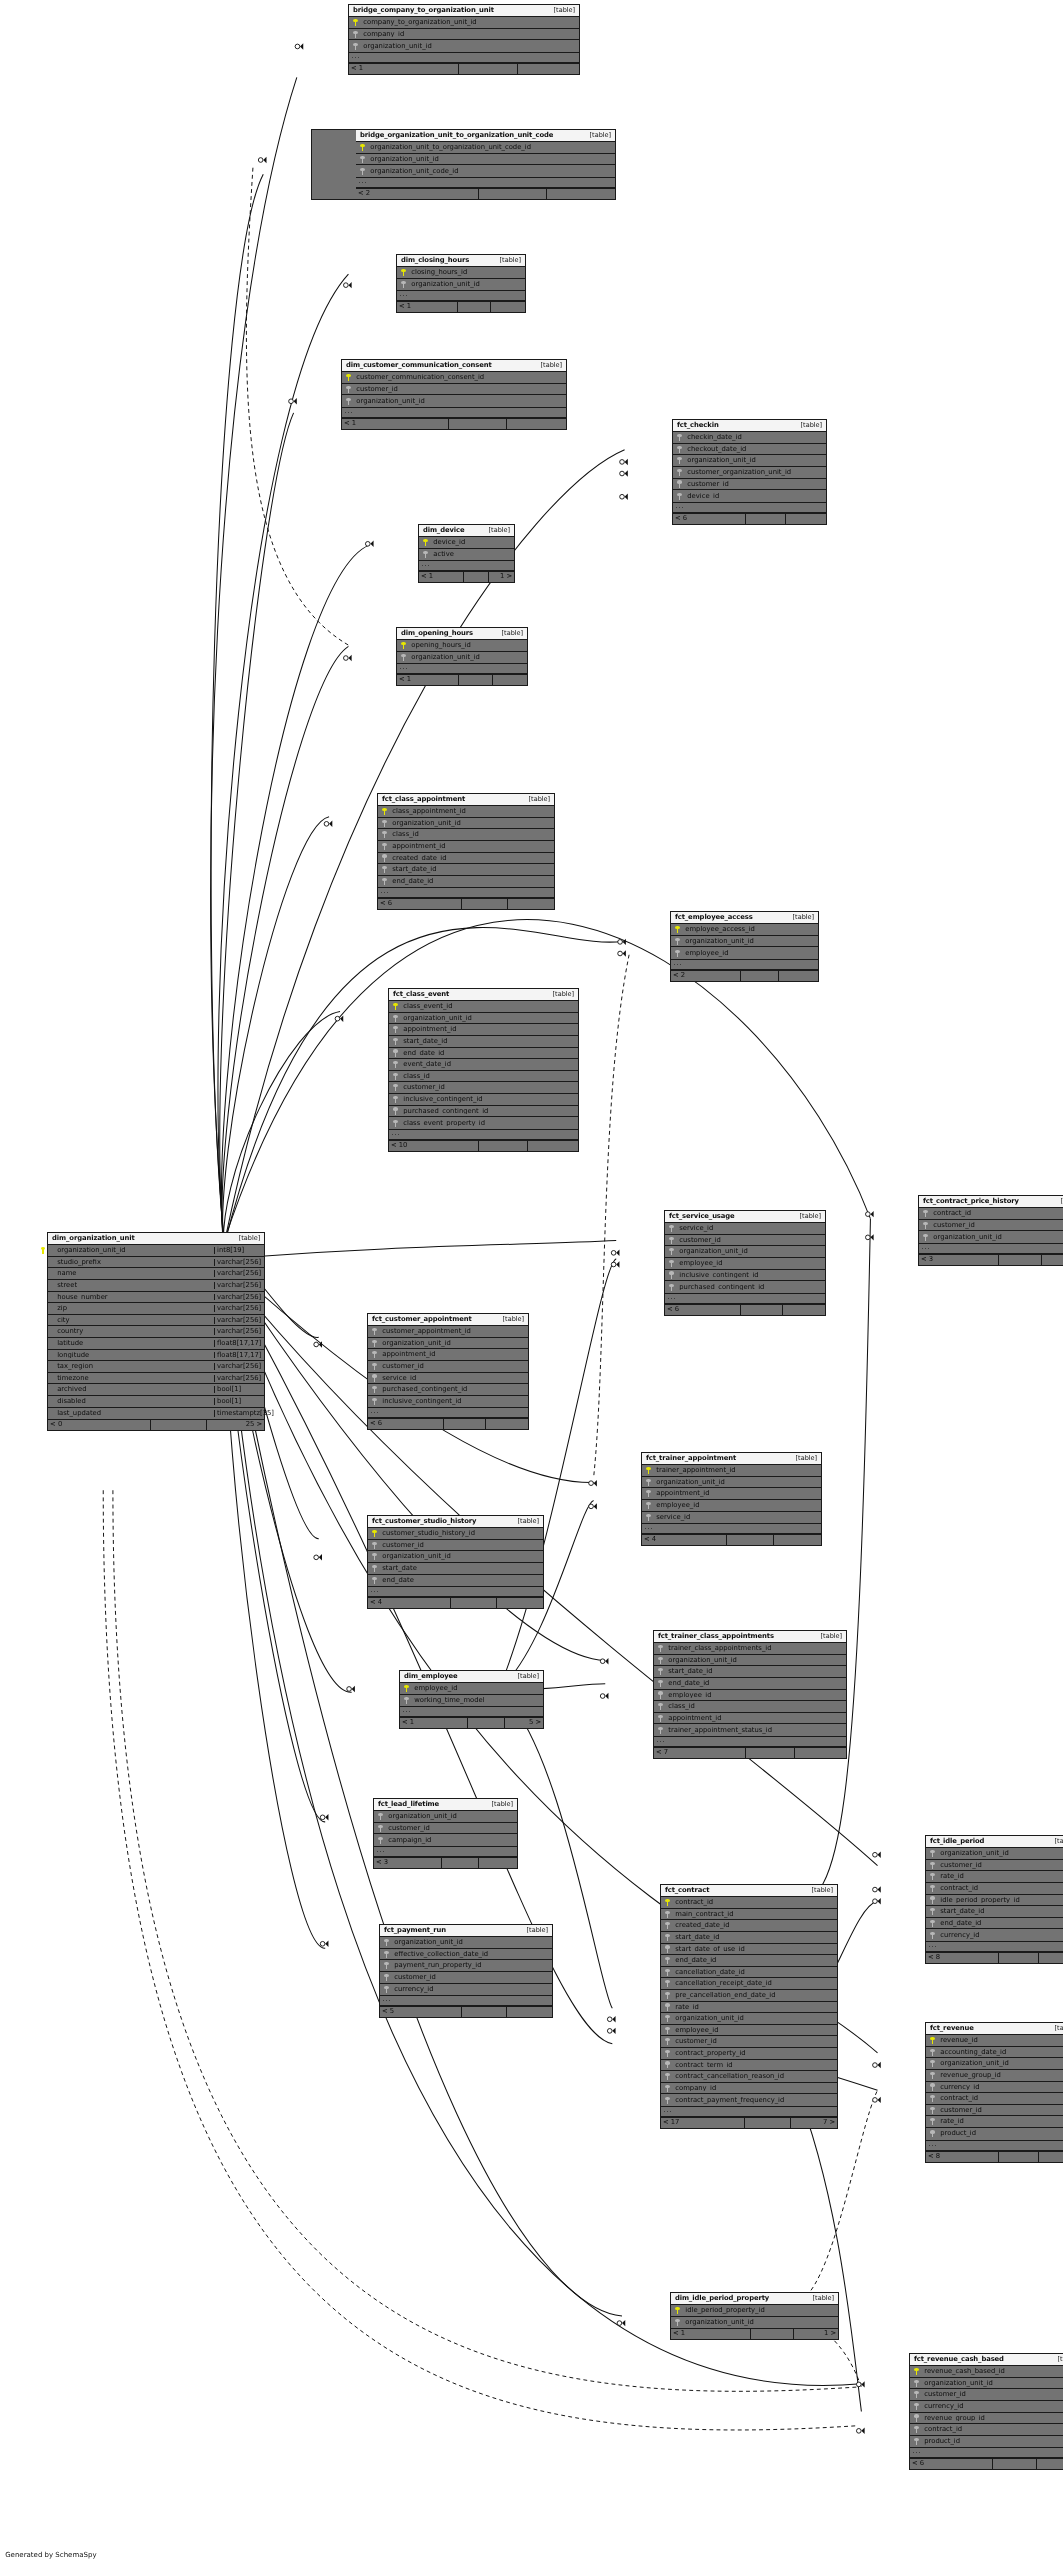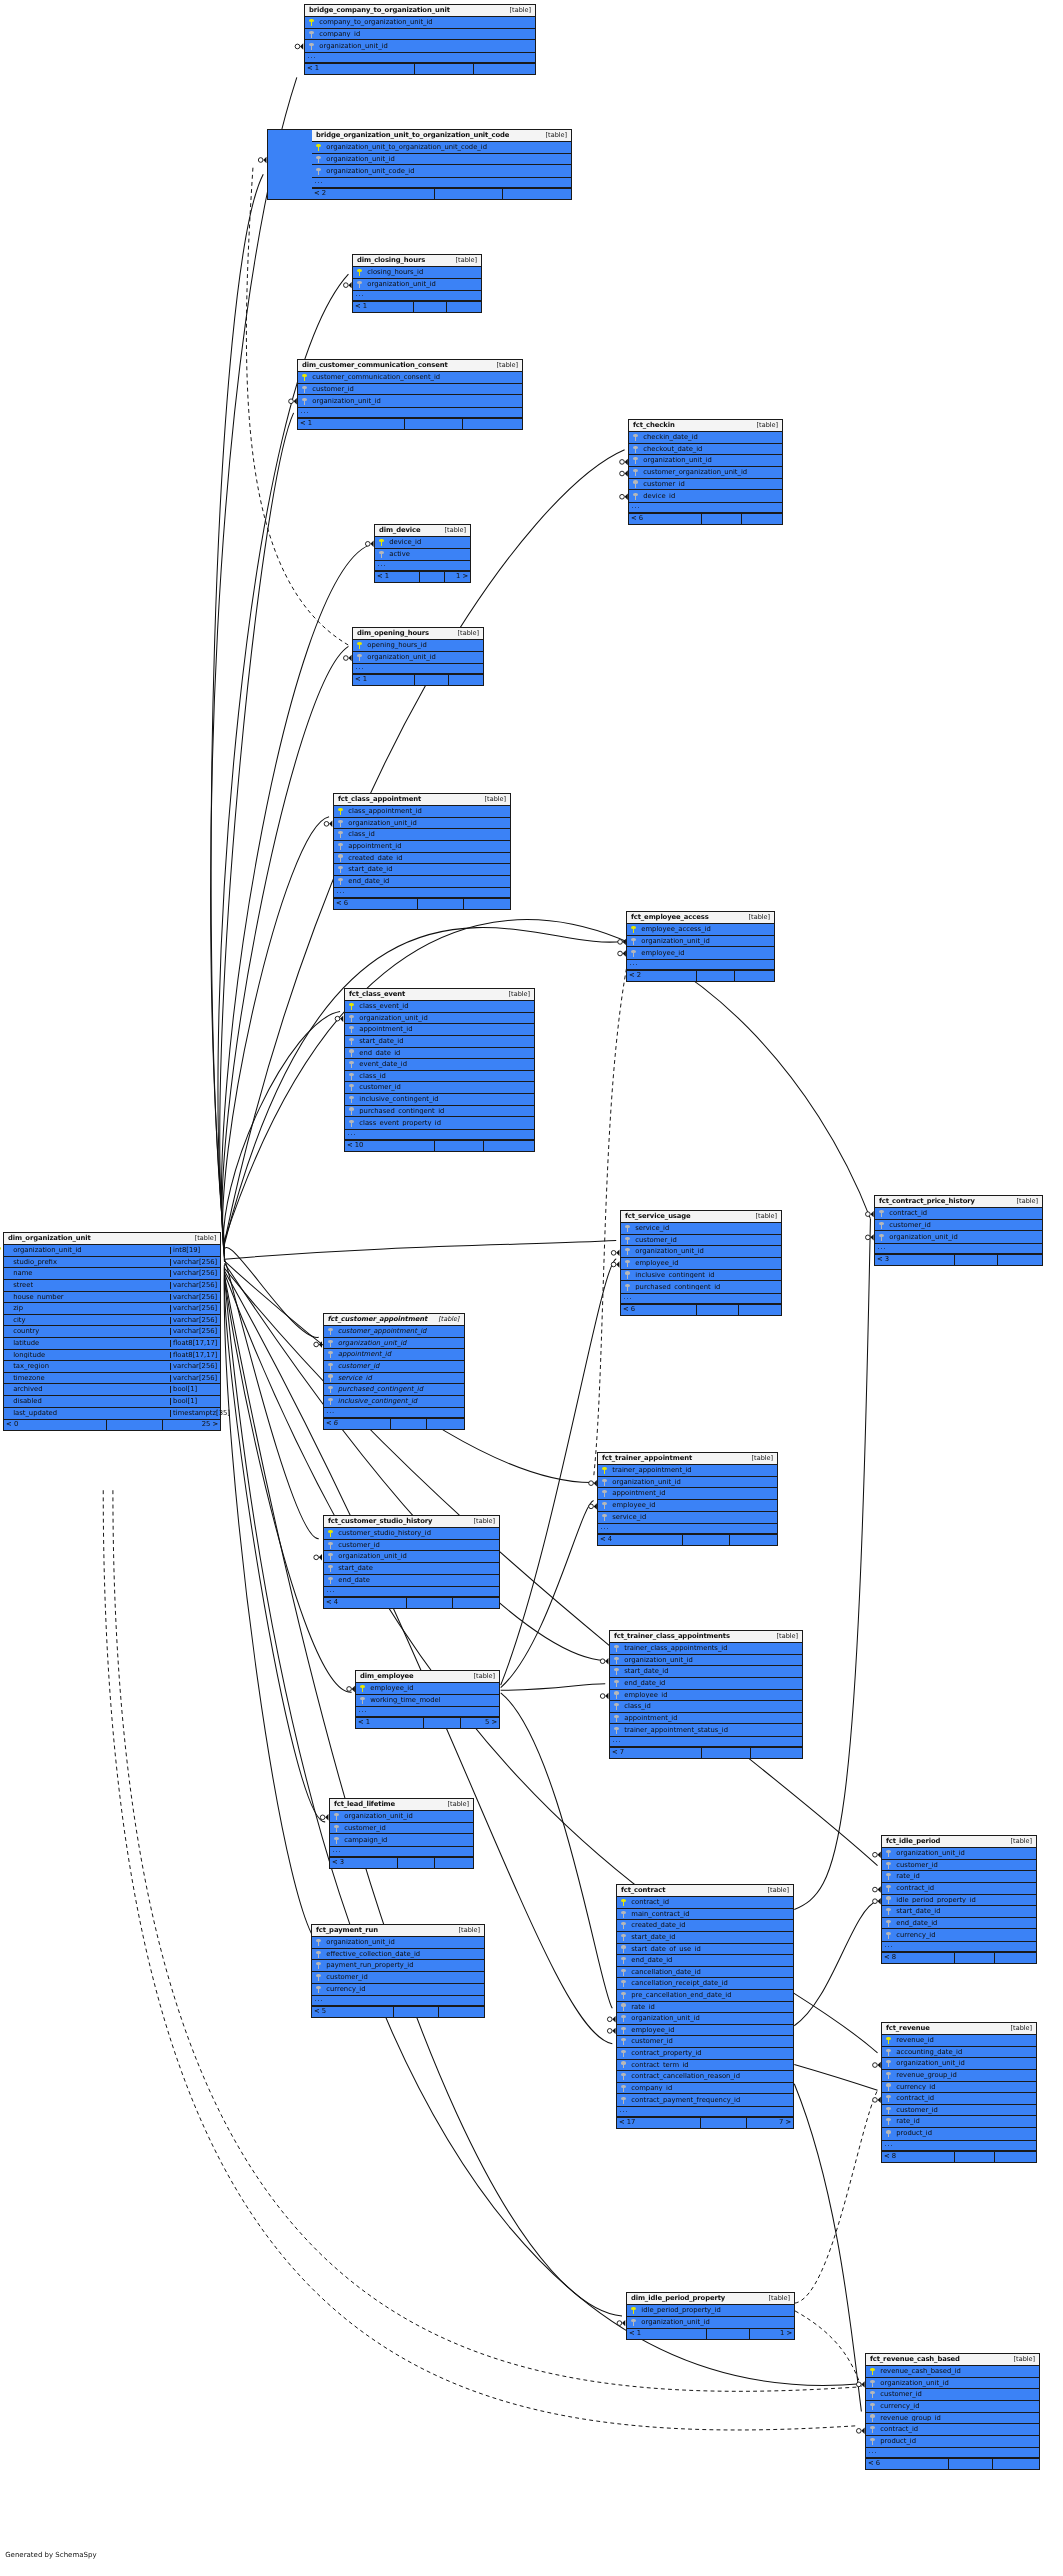--- a/index.html
+++ b/index.html
@@ -7,27 +7,28 @@
   body{
     font-family:"DejaVu Sans","Liberation Sans",sans-serif;
     width:1064px;height:2576px;position:relative;overflow:hidden;
   }
   #canvas{position:absolute;left:0;top:0;width:1064px;height:2576px;}
   #edges{position:absolute;left:0;top:0;width:1064px;height:2576px;pointer-events:none;}
 
   
   .tbl{
     position:absolute;
-    background:#3b82f6;
+    background:#737373;
     border:1.3px solid #1a1a1a;
     box-sizing:border-box;
     font-size:6.8px;
     line-height:1;
     color:#0d0d0d;
     z-index:5;
+    margin-left:44px;
   }
   .tbl .hdr{
     display:flex;align-items:center;justify-content:space-between;
     background:#f4f4f4;
     border-bottom:1.3px solid #1a1a1a;
     padding:2.6px 3.9px 3.2px 3.9px;
     box-sizing:border-box;
     height:12.3px;
   }
   .tbl .hdr .tname{font-weight:bold;font-size:6.8px;letter-spacing:-0.1px;white-space:nowrap;}
@@ -918,21 +919,21 @@
             <span class="ccell">last_updated</span>
             <span class="tcell">timestamptz[35]</span>
           </div>
         </div>
         <div class="footer">
           <div class="fl">&lt; 0</div>
           <div class="fm"></div>
           <div class="fr">25 &gt;</div>
         </div>
       </div>
-      <div class="tbl" style="left: 323px; top: 1313px; width: 142px; font-style: italic;">
+      <div class="tbl" style="left: 323px; top: 1313px; width: 162px;">
         <div class="hdr">
           <span class="tname">fct_customer_appointment</span>
           <span class="ttype">[table]</span>
         </div>
         <div class="rows">
           <div class="row">
             <span class="kcell">
               <span class="key">
                 <b></b>
                 <i></i>
@@ -1534,21 +1535,21 @@
             <span class="ccell">contract_payment_frequency_id</span>
           </div>
         </div>
         <div class="ellip">...</div>
         <div class="footer">
           <div class="fl">&lt; 17</div>
           <div class="fm"></div>
           <div class="fr">7 &gt;</div>
         </div>
       </div>
-      <div class="tbl" style="left: 311px; top: 1924px; width: 174px;">
+      <div class="tbl" style="left: 335px; top: 1924px; width: 174px;">
         <div class="hdr">
           <span class="tname">fct_payment_run</span>
           <span class="ttype">[table]</span>
         </div>
         <div class="rows">
           <div class="row">
             <span class="kcell">
               <span class="key">
                 <b></b>
                 <i></i>

